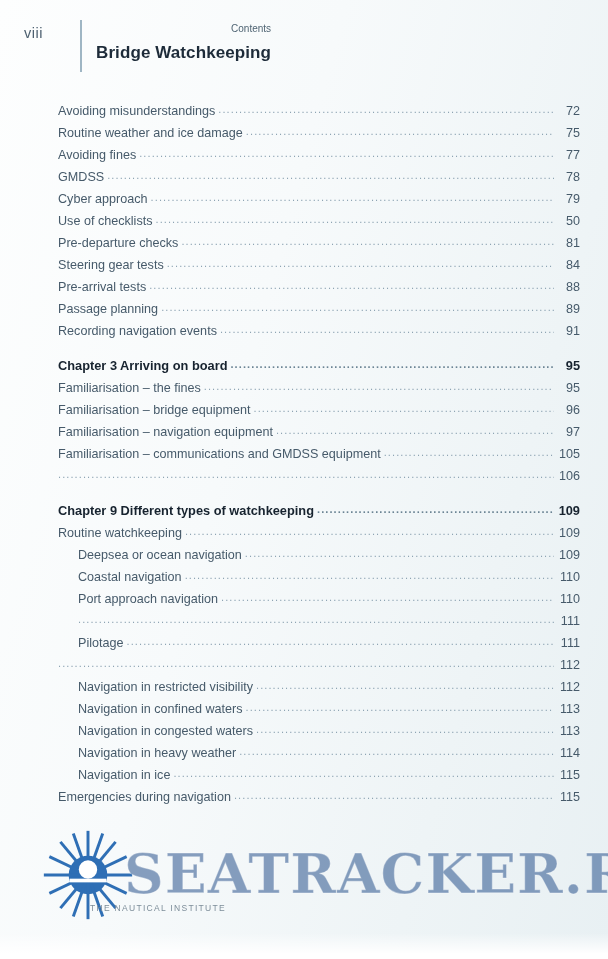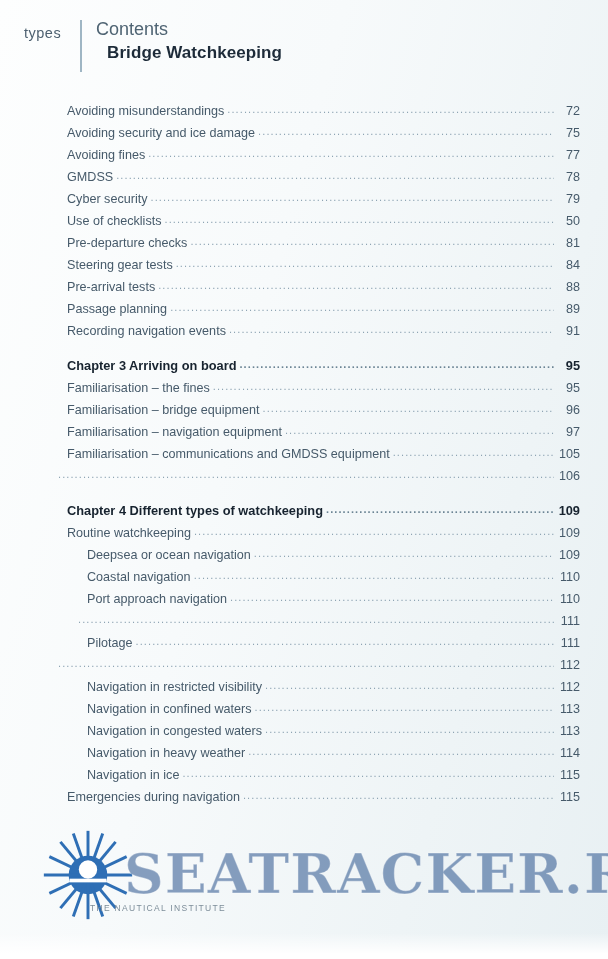--- a/index.html
+++ b/index.html
@@ -43,31 +43,31 @@
     width: 2px;
     height: 52px;
     background: #9fb6c4;
   }
   .header-text {
     position: absolute;
     left: 78px;
     top: 0;
   }
   .contents-label {
-    font-size: 18px;
+    font-size: 10px;
     color: #4f6473;
     line-height: 22px;
+    text-align: right;
   }
   .book-title {
     font-size: 17px;
     color: #1d2b39;
     font-weight: bold;
     line-height: 26px;
     letter-spacing: .1px;
-    margin-left: 11px;
   }
   
   .toc {
     position: absolute;
     top: 100px;
     left: 58px;
     width: 522px;
   }
   .entry {
     position: relative;
@@ -75,21 +75,20 @@
     align-items: flex-end;
     font-size: 12.6px;
     line-height: 22px;
     height: 22px;
     color: #465a6a;
     white-space: nowrap;
   }
   .entry .label {
     flex: 0 0 auto;
     padding-right: 3px;
-    margin-left: 9px;
   }
   .entry .dots {
     flex: 1 1 auto;
     overflow: hidden;
     letter-spacing: 1.1px;
     color: #8ea4b3;
     font-size: 11px;
     position: relative;
     top: -2px;
   }
@@ -153,51 +152,51 @@
     height: 26px;
     background: linear-gradient(to bottom, rgba(255,255,255,0) 0%, #ffffff 80%);
   }
 </style>
 </head>
 <body>
 
 <div class="page">
 
   <div class="header">
-    <div class="folio">types</div>
+    <div class="folio">viii</div>
     <div class="header-rule"></div>
     <div class="header-text">
       <div class="contents-label">Contents</div>
       <div class="book-title">Bridge Watchkeeping</div>
     </div>
   </div>
 
   <div class="toc">
       <div class="entry level1">
         <span class="label">Avoiding misunderstandings</span>
         <span class="dots">................................................................................................................................................................</span>
         <span class="pageno">72</span>
       </div>
       <div class="entry level1">
-        <span class="label">Avoiding security and ice damage</span>
+        <span class="label">Routine weather and ice damage</span>
         <span class="dots">................................................................................................................................................................</span>
         <span class="pageno">75</span>
       </div>
       <div class="entry level1">
         <span class="label">Avoiding fines</span>
         <span class="dots">................................................................................................................................................................</span>
         <span class="pageno">77</span>
       </div>
       <div class="entry level1">
         <span class="label">GMDSS</span>
         <span class="dots">................................................................................................................................................................</span>
         <span class="pageno">78</span>
       </div>
       <div class="entry level1">
-        <span class="label">Cyber security</span>
+        <span class="label">Cyber approach</span>
         <span class="dots">................................................................................................................................................................</span>
         <span class="pageno">79</span>
       </div>
       <div class="entry level1">
         <span class="label">Use of checklists</span>
         <span class="dots">................................................................................................................................................................</span>
         <span class="pageno">50</span>
       </div>
       <div class="entry level1">
         <span class="label">Pre-departure checks</span>
@@ -249,21 +248,21 @@
         <span class="label">Familiarisation – communications and GMDSS equipment</span>
         <span class="dots">................................................................................................................................................................</span>
         <span class="pageno">105</span>
       </div>
       <div class="entry level1">
         <span class="dots">................................................................................................................................................................</span>
         <span class="pageno">106</span>
       </div>
       <div class="group-gap"></div>
       <div class="entry level1 chapter">
-        <span class="label">Chapter 4 Different types of watchkeeping</span>
+        <span class="label">Chapter 9 Different types of watchkeeping</span>
         <span class="dots">................................................................................................................................................................</span>
         <span class="pageno">109</span>
       </div>
       <div class="entry level1">
         <span class="label">Routine watchkeeping</span>
         <span class="dots">................................................................................................................................................................</span>
         <span class="pageno">109</span>
       </div>
       <div class="entry level2">
         <span class="label">Deepsea or ocean navigation</span>

